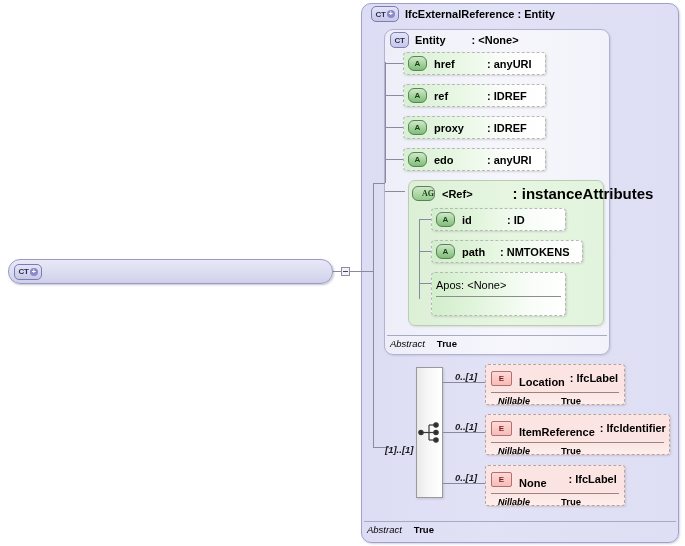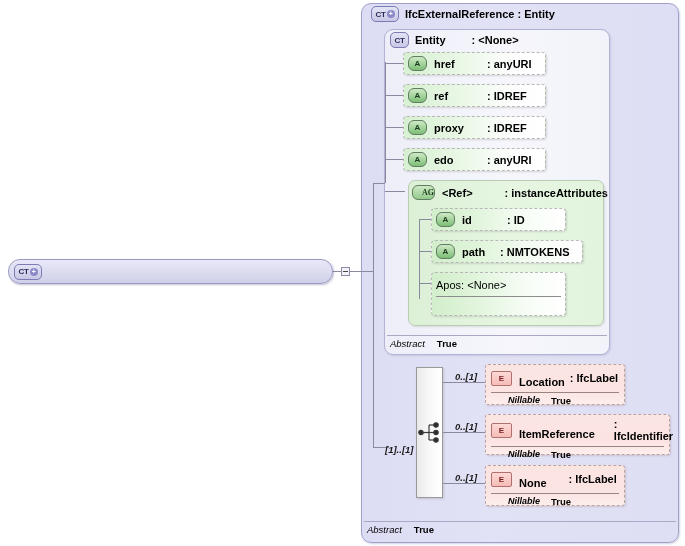--- a/index.html
+++ b/index.html
@@ -88,21 +88,21 @@
     box-shadow:1px 1px 2px rgba(150,170,150,.3);box-sizing:border-box;
   }
   #ag-title{left:412px;top:185px;display:flex;align-items:center;}
   #ag-title .ag-badge{
     width:21px;height:13px;border:1px solid #5f7d5f;border-radius:6px;
     background:linear-gradient(to bottom,#cfe9c6,#93cb8b);
     display:inline-flex;align-items:center;justify-content:flex-end;
     font-size:8px;font-weight:bold;color:#1c3a1c;margin-right:7px;flex:none;font-family:Liberation Serif, serif;
   }
   #ag-title .n{font-weight:bold;font-size:11px;}
-  #ag-title .ty{font-weight:bold;font-size:11px;margin-left:32px;}
+  #ag-title .ty{font-weight:bold;font-size:15px;margin-left:40px;}
 
   .attr.ingroup{
     background:linear-gradient(to right,#d2eecb 0%,#e2f5dd 35%,#f7fdf6 72%,#ffffff 100%);
   }
 
   
   .facet-box{
     border:1px dashed #b8b8b8;border-radius:4px;
     background:linear-gradient(to right,#d2eecb 0%,#e2f5dd 35%,#f7fdf6 72%,#ffffff 100%);
     box-shadow:1px 1px 2px rgba(150,150,150,.35);box-sizing:border-box;
@@ -134,21 +134,21 @@
   .elem .head{display:flex;align-items:center;padding:3px 0 0 5px;}
   .elem .e-badge{
     width:19px;height:13px;border:1px solid #b07070;border-radius:2px;
     background:linear-gradient(to bottom,#fdd9d6,#f6bcb7);
     display:inline-flex;align-items:center;justify-content:center;
     font-size:8px;font-weight:bold;color:#7a2222;margin-right:7px;flex:none;
   }
   .elem .e-name{font-weight:bold;font-size:11px;margin-top:8px;}
   .elem .e-type{font-weight:bold;font-size:11px;}
   .elem .sep{height:1px;background:#9a8383;margin:4px 5px 0 5px;}
-  .elem .meta{display:flex;align-items:flex-start;padding:2px 0 0 22px;}
+  .elem .meta{display:flex;align-items:center;padding:2px 0 0 12px;gap:20px;}
   .elem .meta .k{font-style:italic;font-size:9px;font-weight:bold;}
   .elem .meta .v{font-size:9.5px;font-weight:bold;margin-left:11px;}
 
   .card{font-style:italic;font-size:9.5px;font-weight:bold;color:#1a1a1a;}
 
   
   .ln-h{position:absolute;height:1px;background:#8a8a9e;}
   .ln-v{position:absolute;width:1px;background:#8a8a9e;}
 </style>
 </head>
@@ -313,21 +313,21 @@
     <span class="v">True</span>
   </div>
 </div>
 
 <div class="abs elem" style="left:485px;top:414px;width:185px;height:41px;">
   <div class="head">
     <span class="e-badge">
         <span>E</span>
       </span>
     <span class="e-name">ItemReference</span>
-    <span class="e-type" style="margin-left:19px;">: IfcIdentifier</span>
+    <span class="e-type" style="margin-left:5px;">: IfcIdentifier</span>
   </div>
   <div class="sep"></div>
   <div class="meta">
     <span class="k">Nillable</span>
     <span class="v">True</span>
   </div>
 </div>
 
 <div class="abs elem" style="left:485px;top:465px;width:140px;height:41px;">
   <div class="head">

